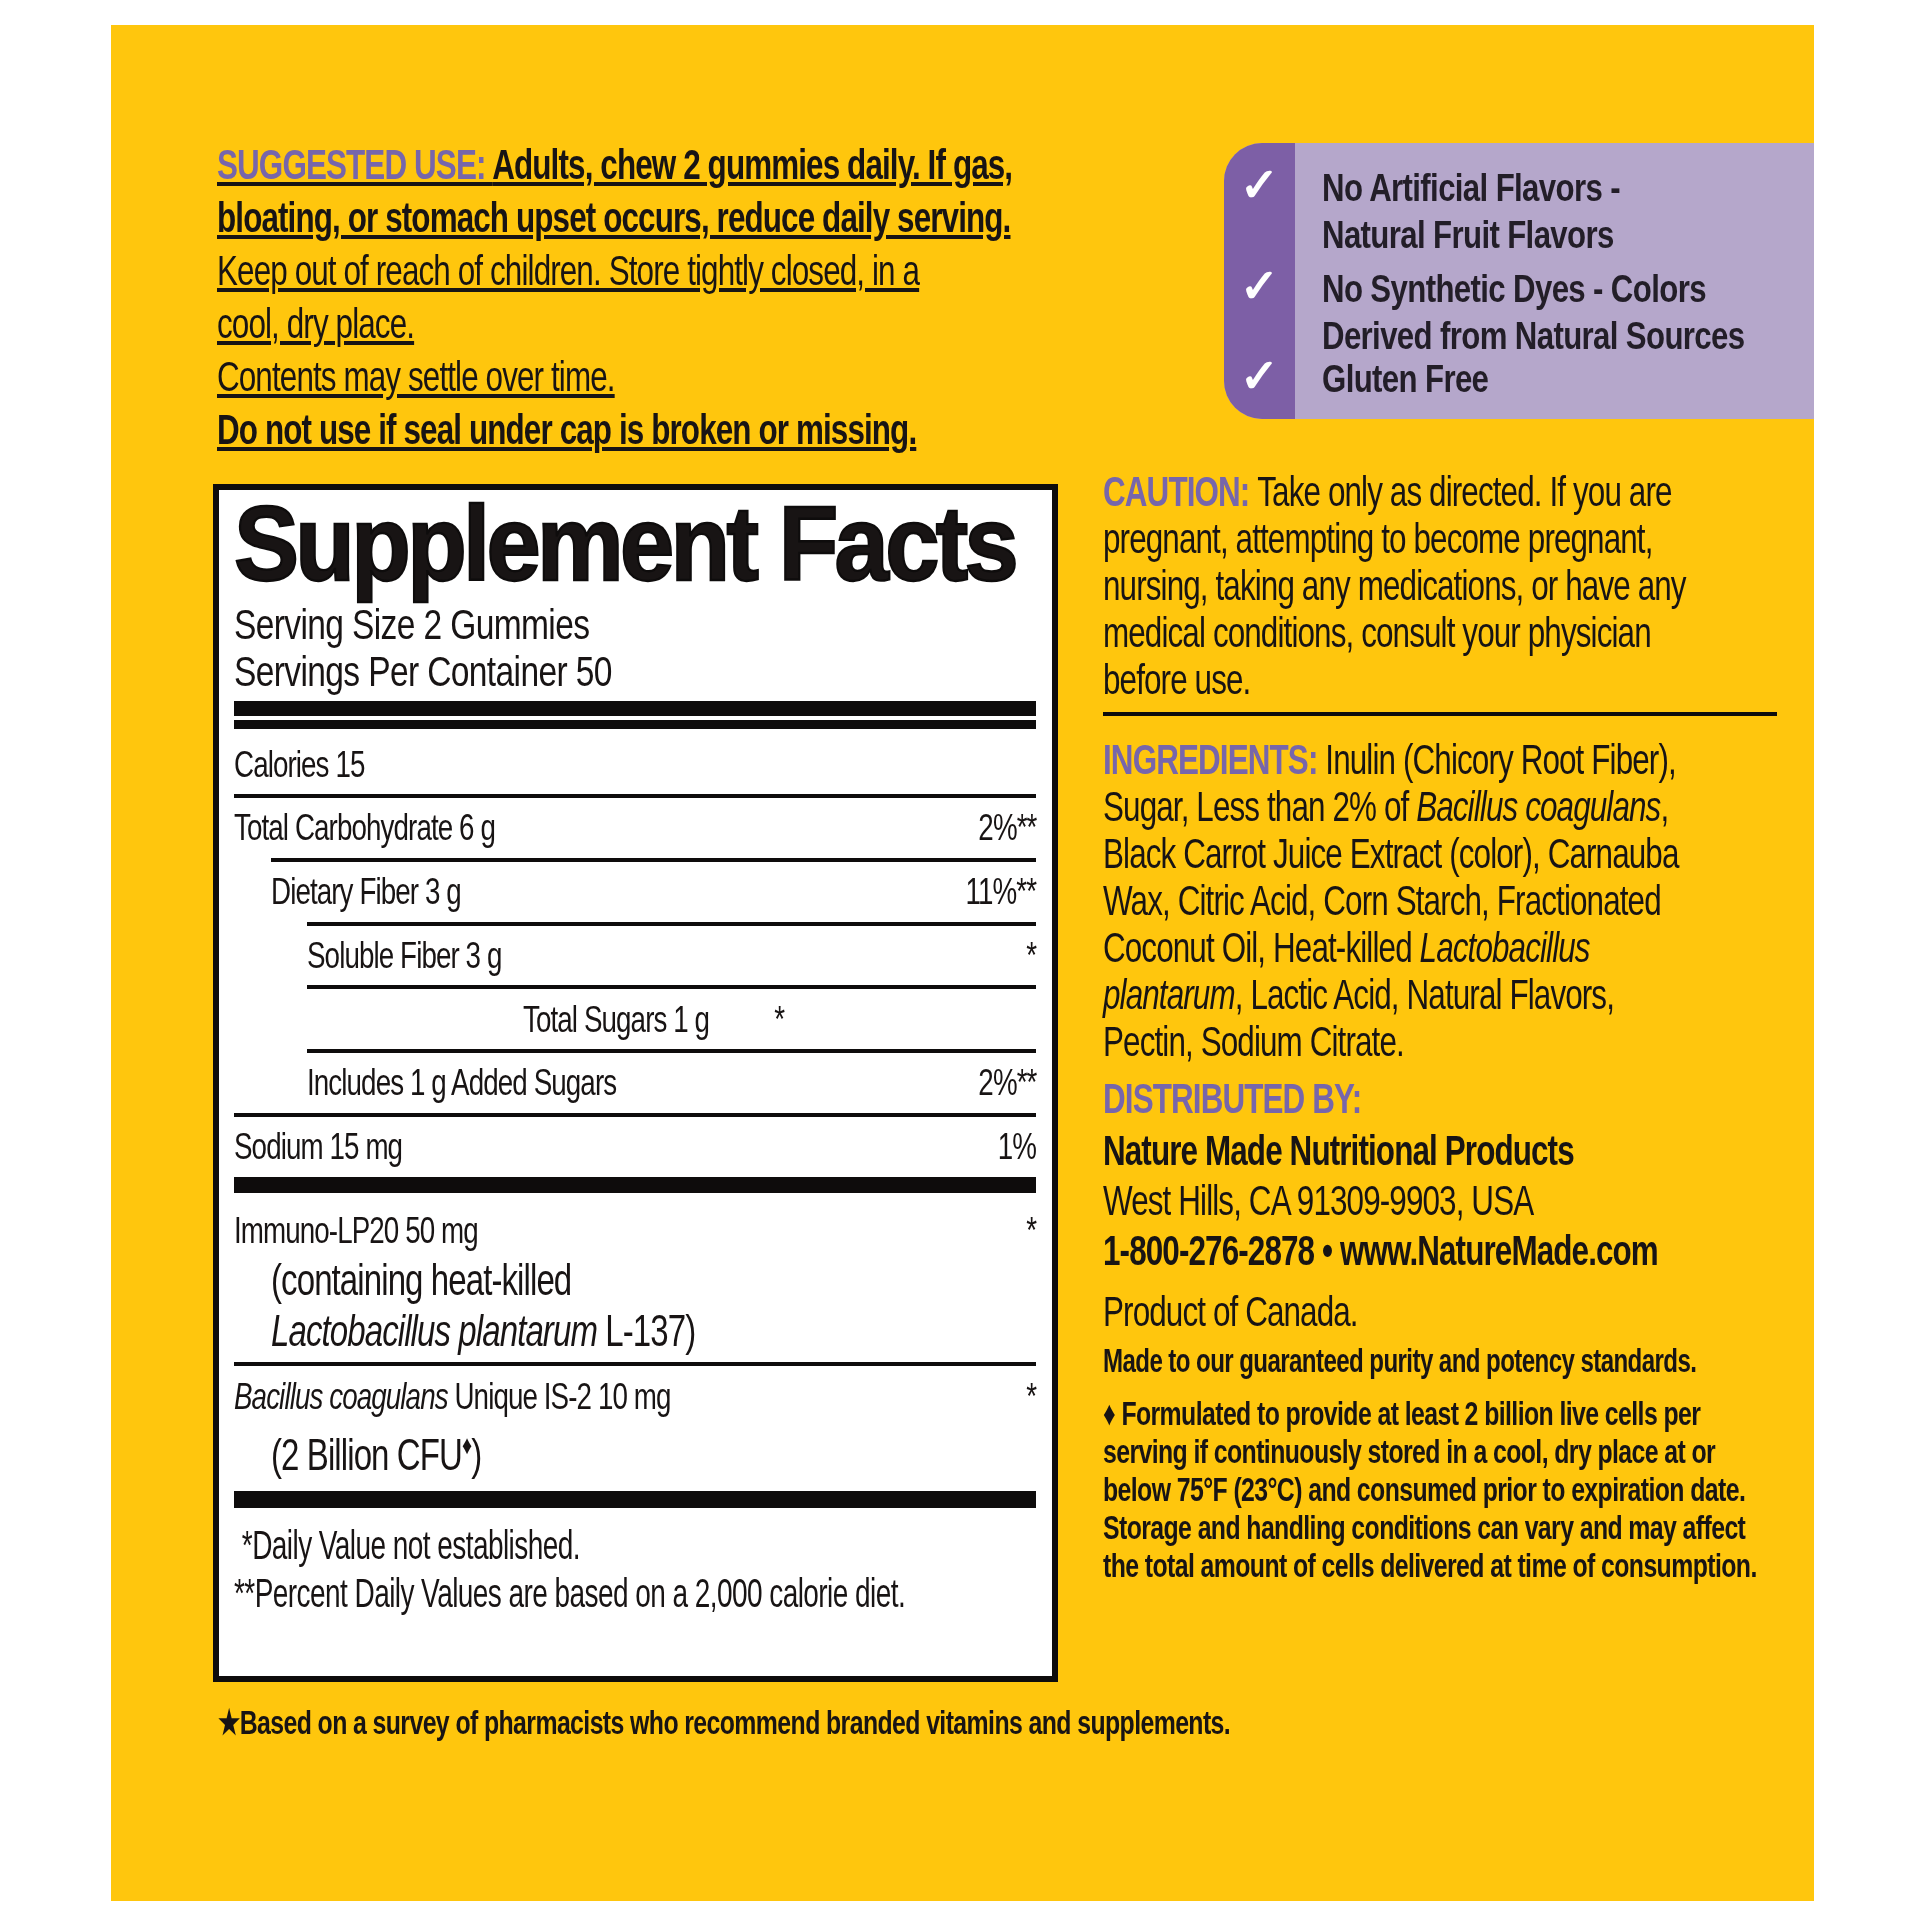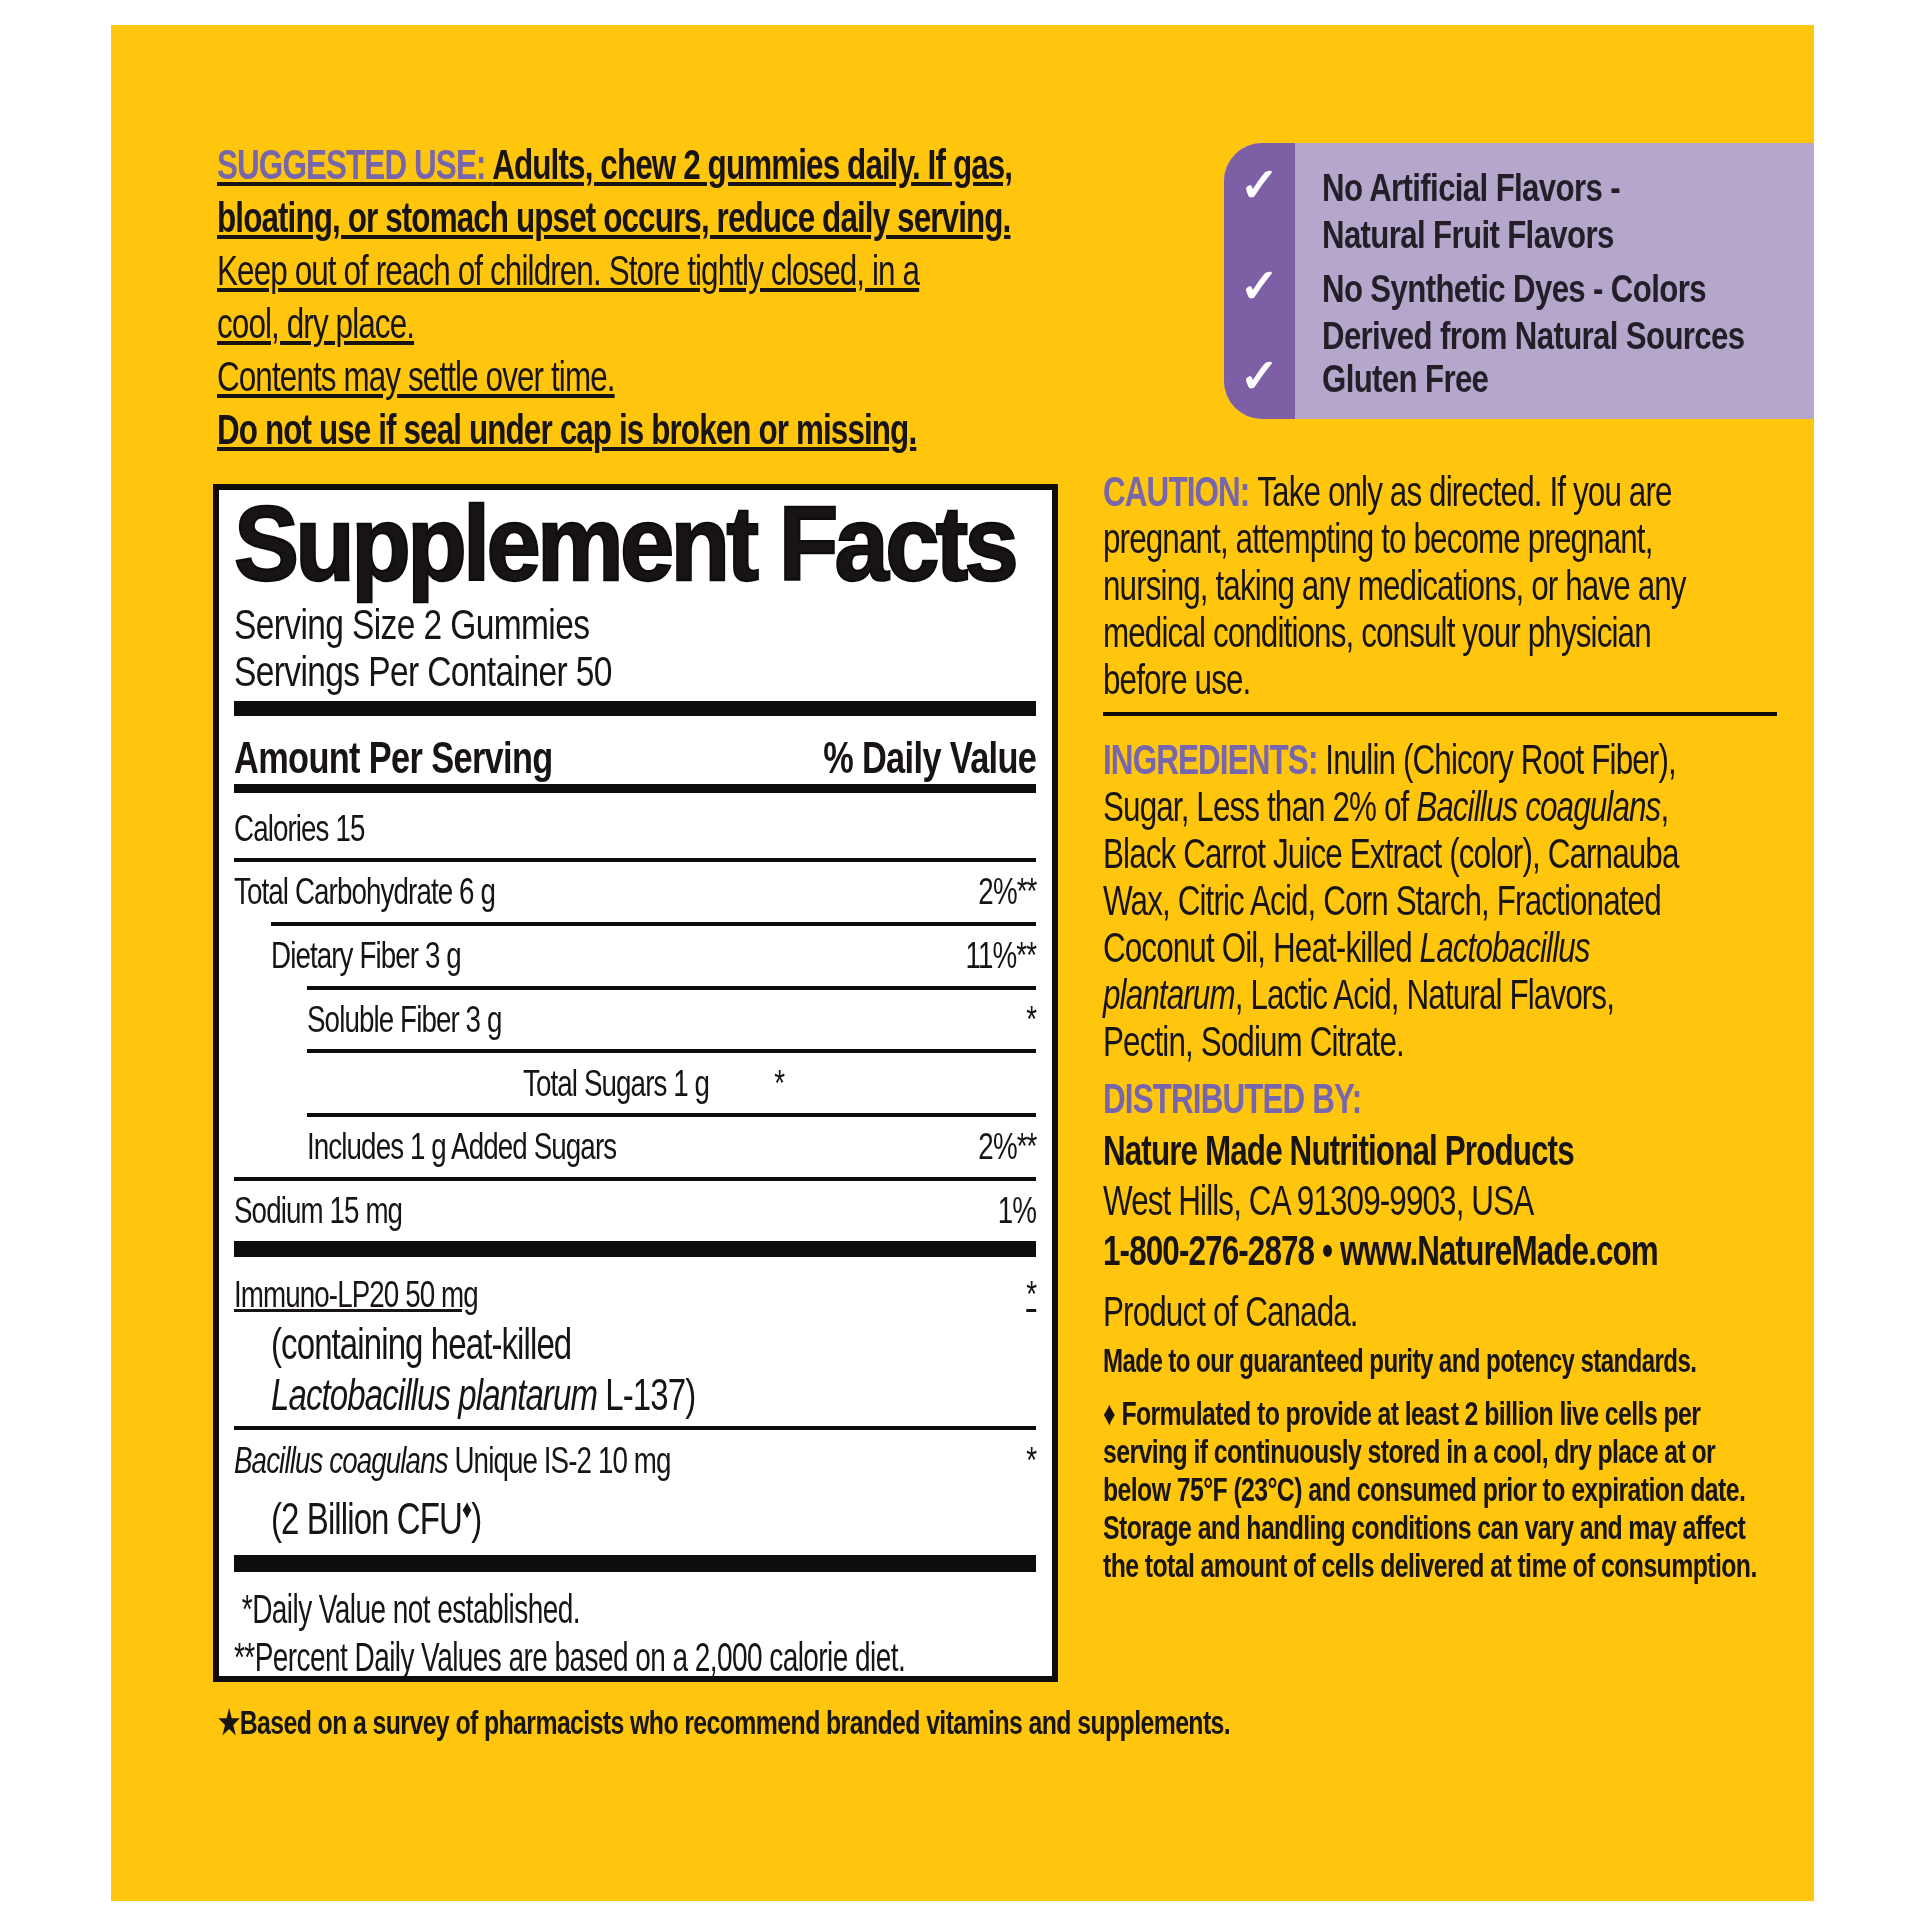--- a/index.html
+++ b/index.html
@@ -90,24 +90,20 @@
   <div class="abs ben-item t3">Gluten Free</div>
 </div>
 
 <div class="abs sfbox">
   <div class="sf-title">Supplement Facts</div>
   <div class="sf-serving">
     <div>Serving Size 2 Gummies</div>
     <div>Servings Per Container 50</div>
   </div>
   <div class="bar-mid"></div>
-  <div class="sf-colhead">
-    <span class="lt">Amount Per Serving</span>
-    <span class="rt">% Daily Value</span>
-  </div>
   <div class="bar-thin2"></div>
   <div id="sf-rows">
       <div class="sf-row" style="padding-left: 0px;">
         <span class="sf-name"><span>Calories  15</span></span>
       </div>
       <div class="sf-rule" style="margin-left: 0px;"></div>
       <div class="sf-row" style="padding-left: 0px;">
         <span class="sf-name"><span>Total Carbohydrate  6 g</span></span>
         <span class="sf-val">2%**</span>
       </div>
@@ -130,21 +126,21 @@
       <div class="sf-row" style="padding-left: 73px;">
         <span class="sf-name"><span>Includes 1 g Added Sugars</span></span>
         <span class="sf-val">2%**</span>
       </div>
       <div class="sf-rule" style="margin-left: 0px;"></div>
       <div class="sf-row" style="padding-left: 0px;">
         <span class="sf-name"><span>Sodium  15 mg</span></span>
         <span class="sf-val">1%</span>
       </div>
       <div class="bar-thick"></div>
-      <div class="sf-row" style="padding-left: 0px; text-decoration: underline;">
+      <div class="sf-row" style="padding-left: 0px;">
         <span class="sf-name"><span>Immuno-LP20   50 mg</span></span>
         <span class="sf-val">*</span>
       </div>
       <div class="sf-subline" style="padding-left: 37px;"><span class="sf-name"><span>(containing heat-killed</span></span></div>
       <div class="sf-subline" style="padding-left: 37px;"><span class="sf-name"><span class="i">Lactobacillus plantarum</span><span> L-137)</span></span></div>
       <div class="sf-rule" style="margin-left: 0px;"></div>
       <div class="sf-row" style="padding-left: 0px;">
         <span class="sf-name"><span class="i">Bacillus coagulans</span><span> Unique IS-2   10 mg</span></span>
         <span class="sf-val">*</span>
       </div>

